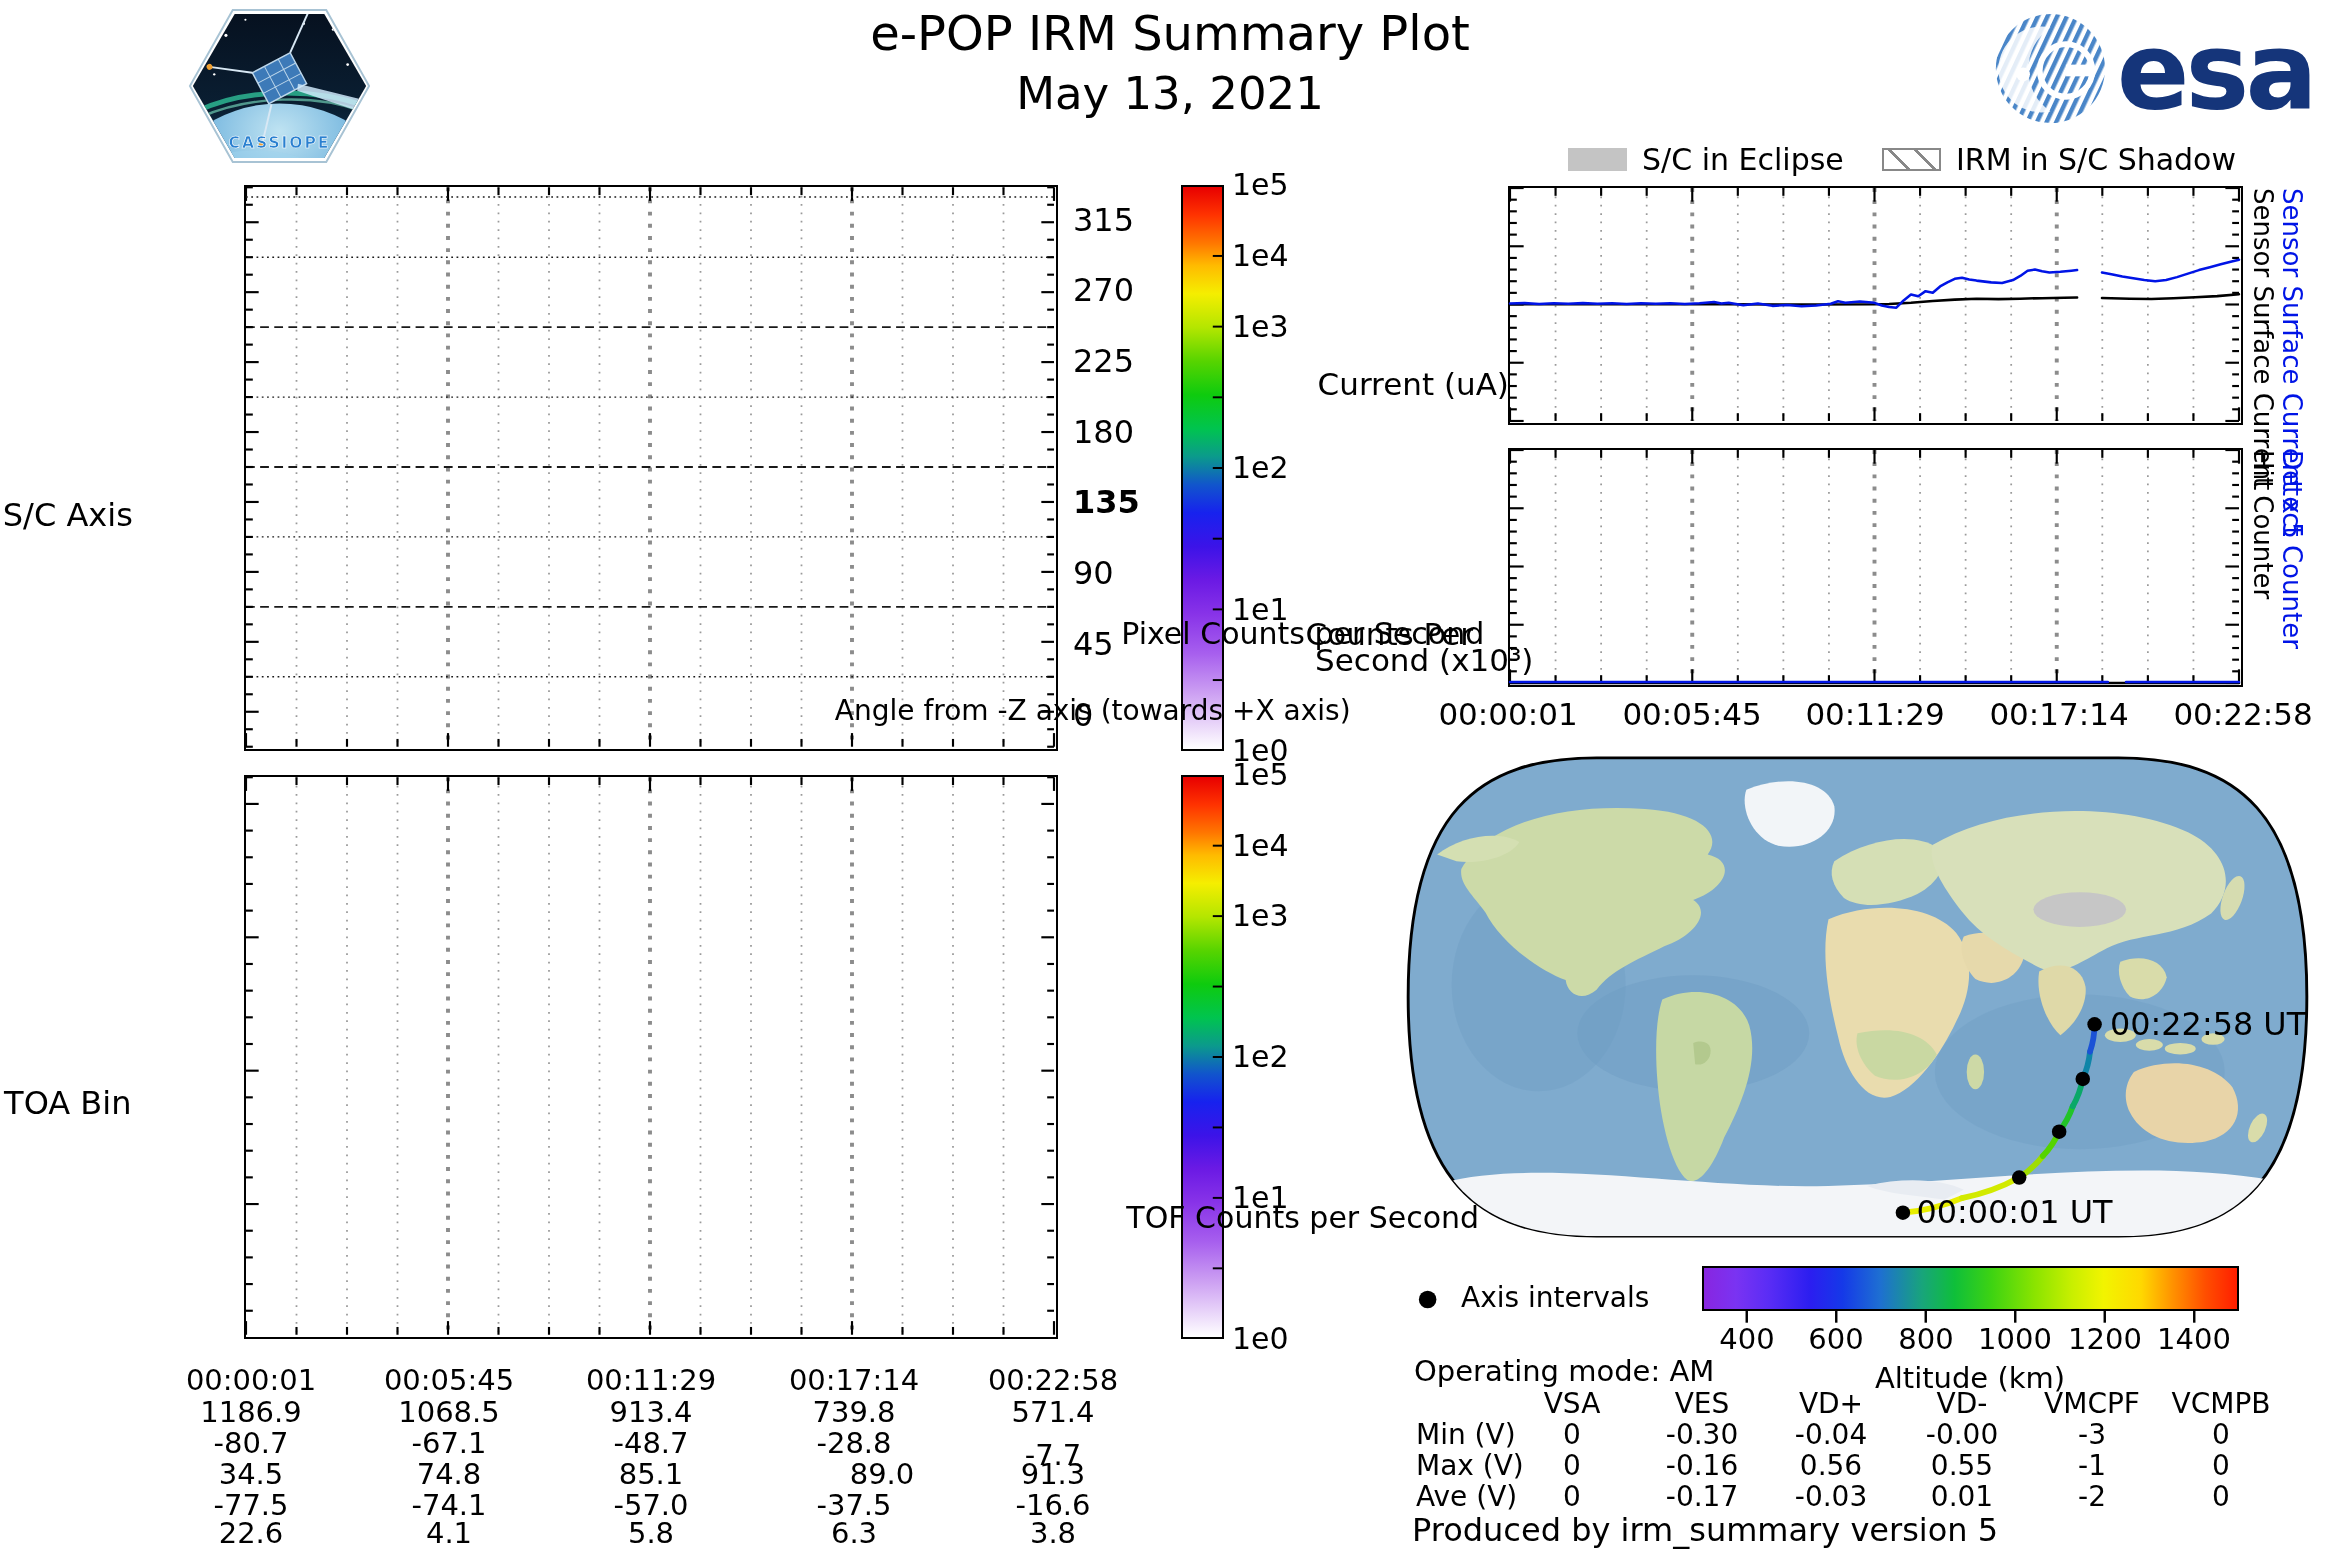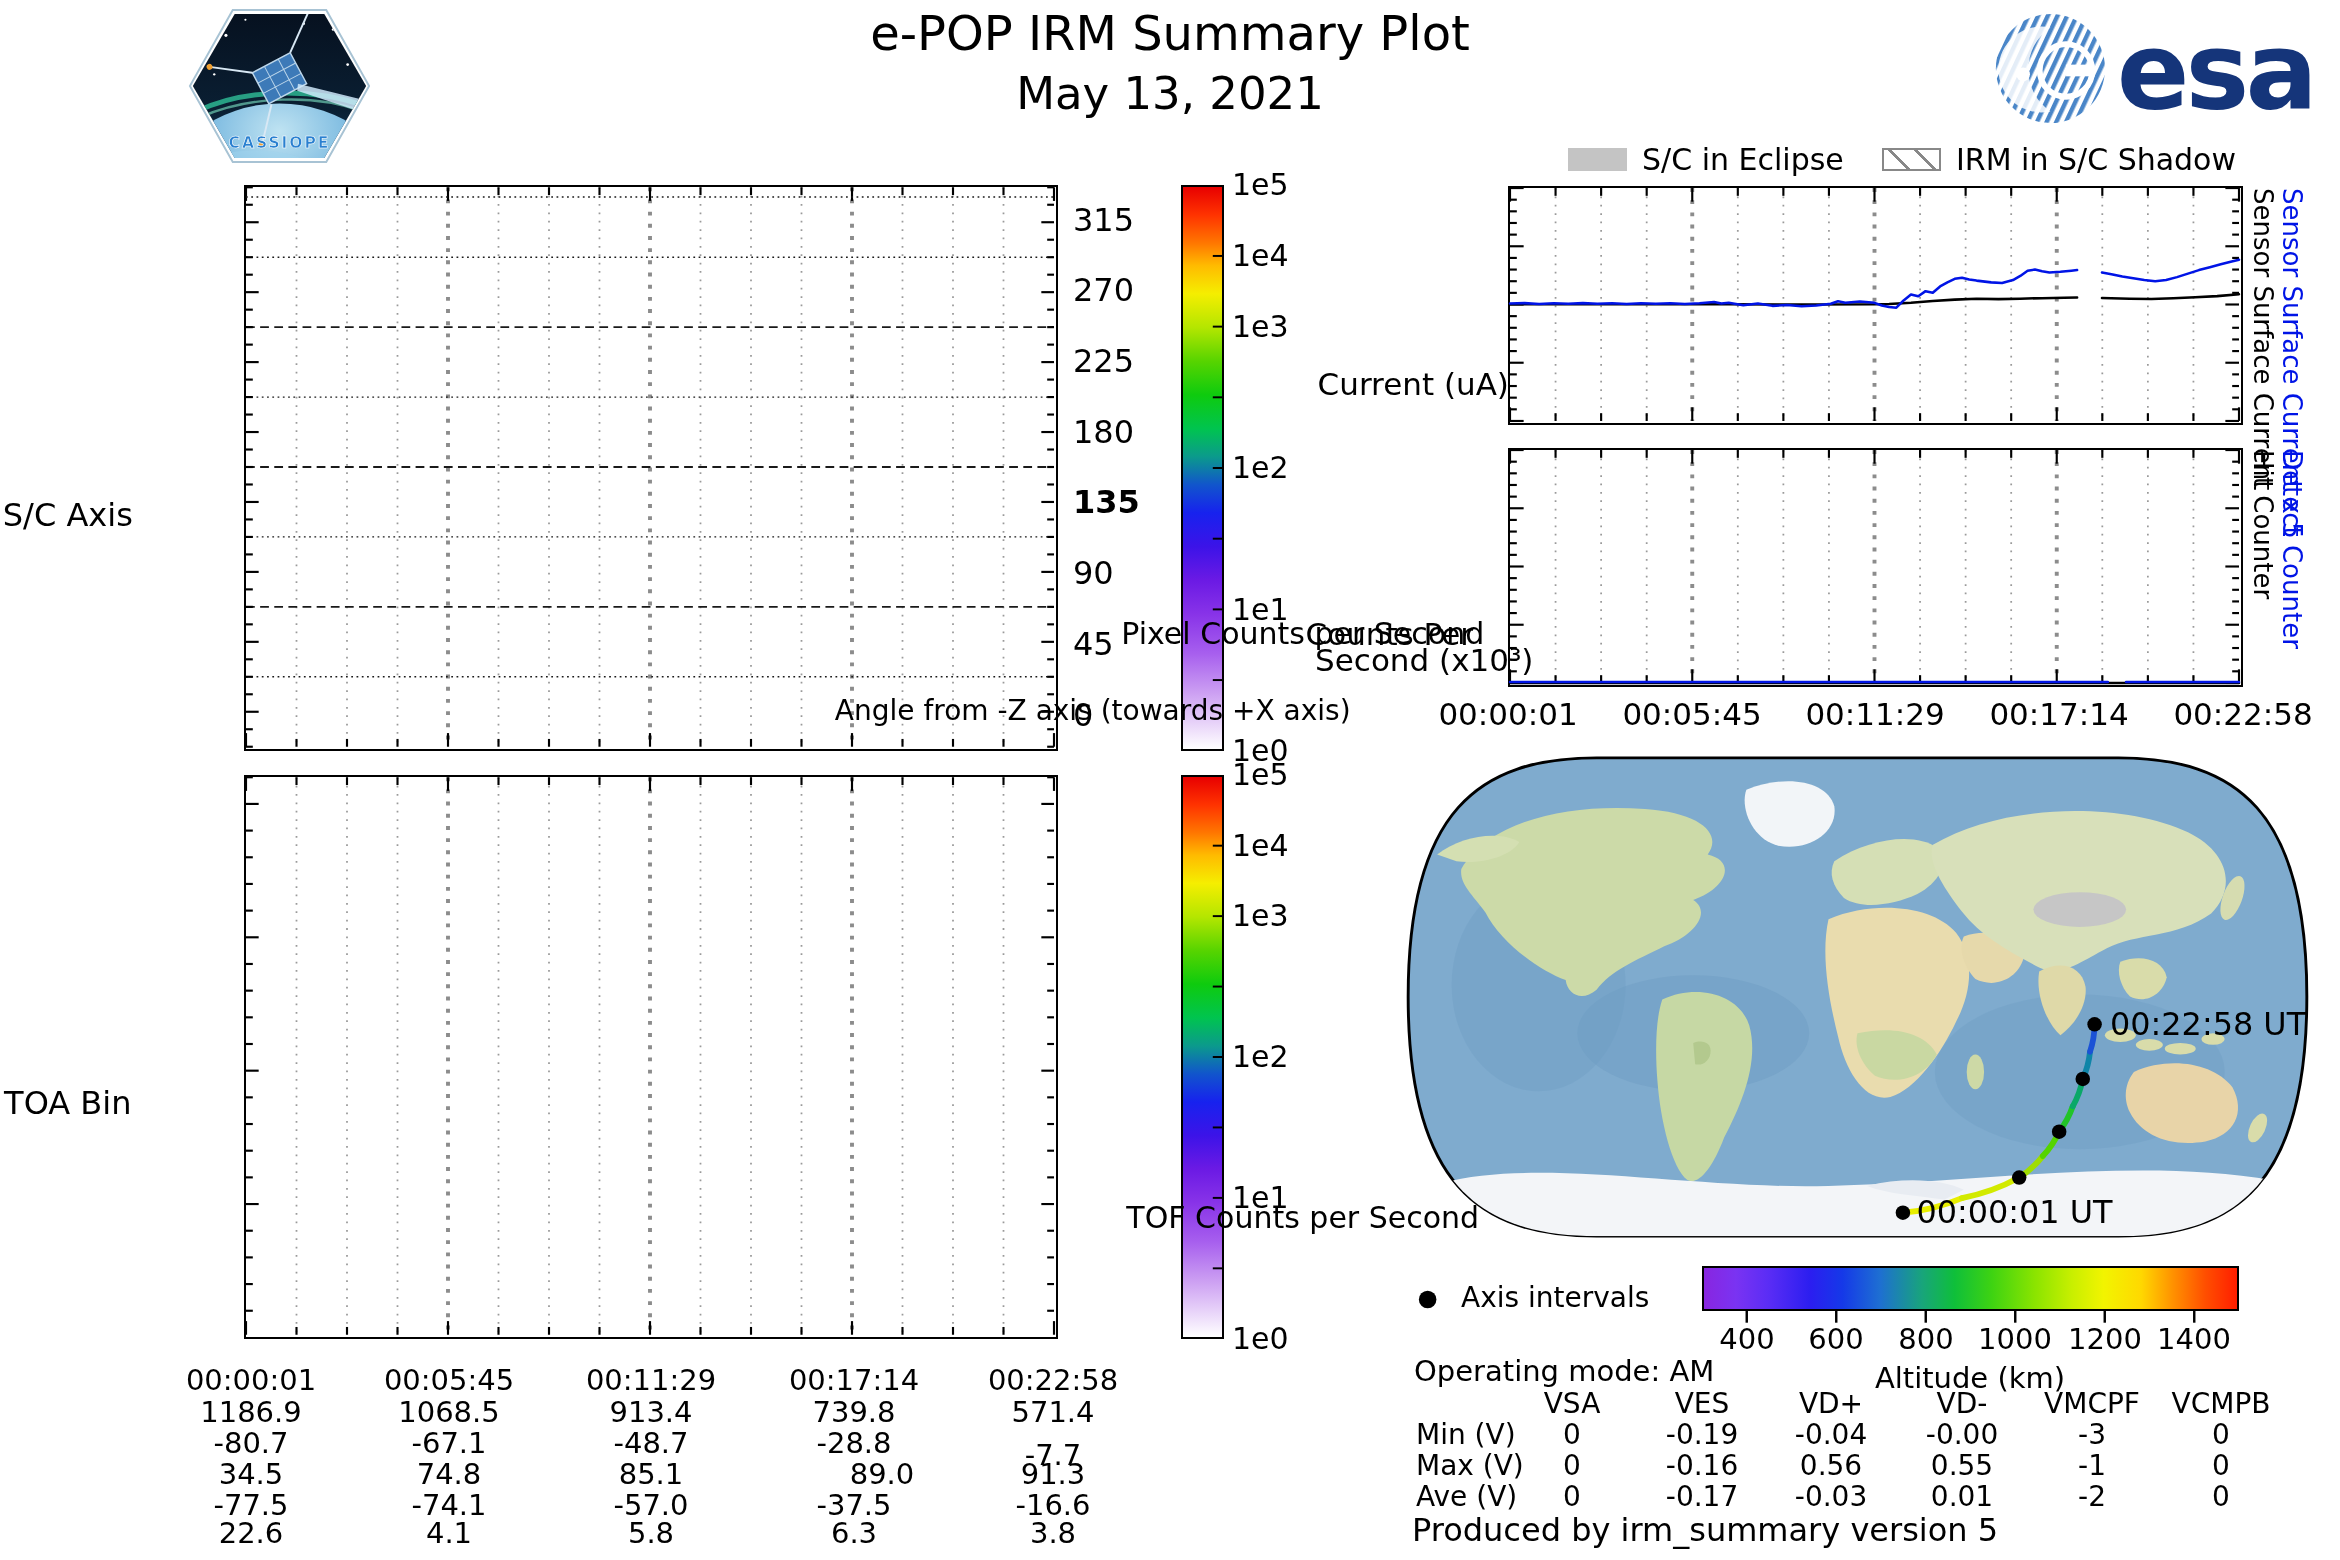--- a/index.html
+++ b/index.html
@@ -699,21 +699,21 @@
     <div class="abs txt ctr" style="left: 2105px; top: 1324px; font-size: 29px;">1200</div>
     <div class="abs txt ctr" style="left: 2194px; top: 1324px; font-size: 29px;">1400</div>
     <div class="abs txt ctr" style="left: 1572px; top: 1389px; font-size: 28px;">VSA</div>
     <div class="abs txt ctr" style="left: 1702px; top: 1389px; font-size: 28px;">VES</div>
     <div class="abs txt ctr" style="left: 1831px; top: 1389px; font-size: 28px;">VD+</div>
     <div class="abs txt ctr" style="left: 1962px; top: 1389px; font-size: 28px;">VD-</div>
     <div class="abs txt ctr" style="left: 2092px; top: 1389px; font-size: 28px;">VMCPF</div>
     <div class="abs txt ctr" style="left: 2221px; top: 1389px; font-size: 28px;">VCMPB</div>
     <div class="abs txt" style="left: 1416px; top: 1420px; font-size: 28px;">Min (V)</div>
     <div class="abs txt ctr" style="left: 1572px; top: 1420px; font-size: 28px;">0</div>
-    <div class="abs txt ctr" style="left: 1702px; top: 1420px; font-size: 28px;">-0.19</div>
+    <div class="abs txt ctr" style="left: 1702px; top: 1420px; font-size: 28px;">-0.30</div>
     <div class="abs txt ctr" style="left: 1831px; top: 1420px; font-size: 28px;">-0.04</div>
     <div class="abs txt ctr" style="left: 1962px; top: 1420px; font-size: 28px;">-0.00</div>
     <div class="abs txt ctr" style="left: 2092px; top: 1420px; font-size: 28px;">-3</div>
     <div class="abs txt ctr" style="left: 2221px; top: 1420px; font-size: 28px;">0</div>
     <div class="abs txt" style="left: 1416px; top: 1451px; font-size: 28px;">Max (V)</div>
     <div class="abs txt ctr" style="left: 1572px; top: 1451px; font-size: 28px;">0</div>
     <div class="abs txt ctr" style="left: 1702px; top: 1451px; font-size: 28px;">-0.16</div>
     <div class="abs txt ctr" style="left: 1831px; top: 1451px; font-size: 28px;">0.56</div>
     <div class="abs txt ctr" style="left: 1962px; top: 1451px; font-size: 28px;">0.55</div>
     <div class="abs txt ctr" style="left: 2092px; top: 1451px; font-size: 28px;">-1</div>

